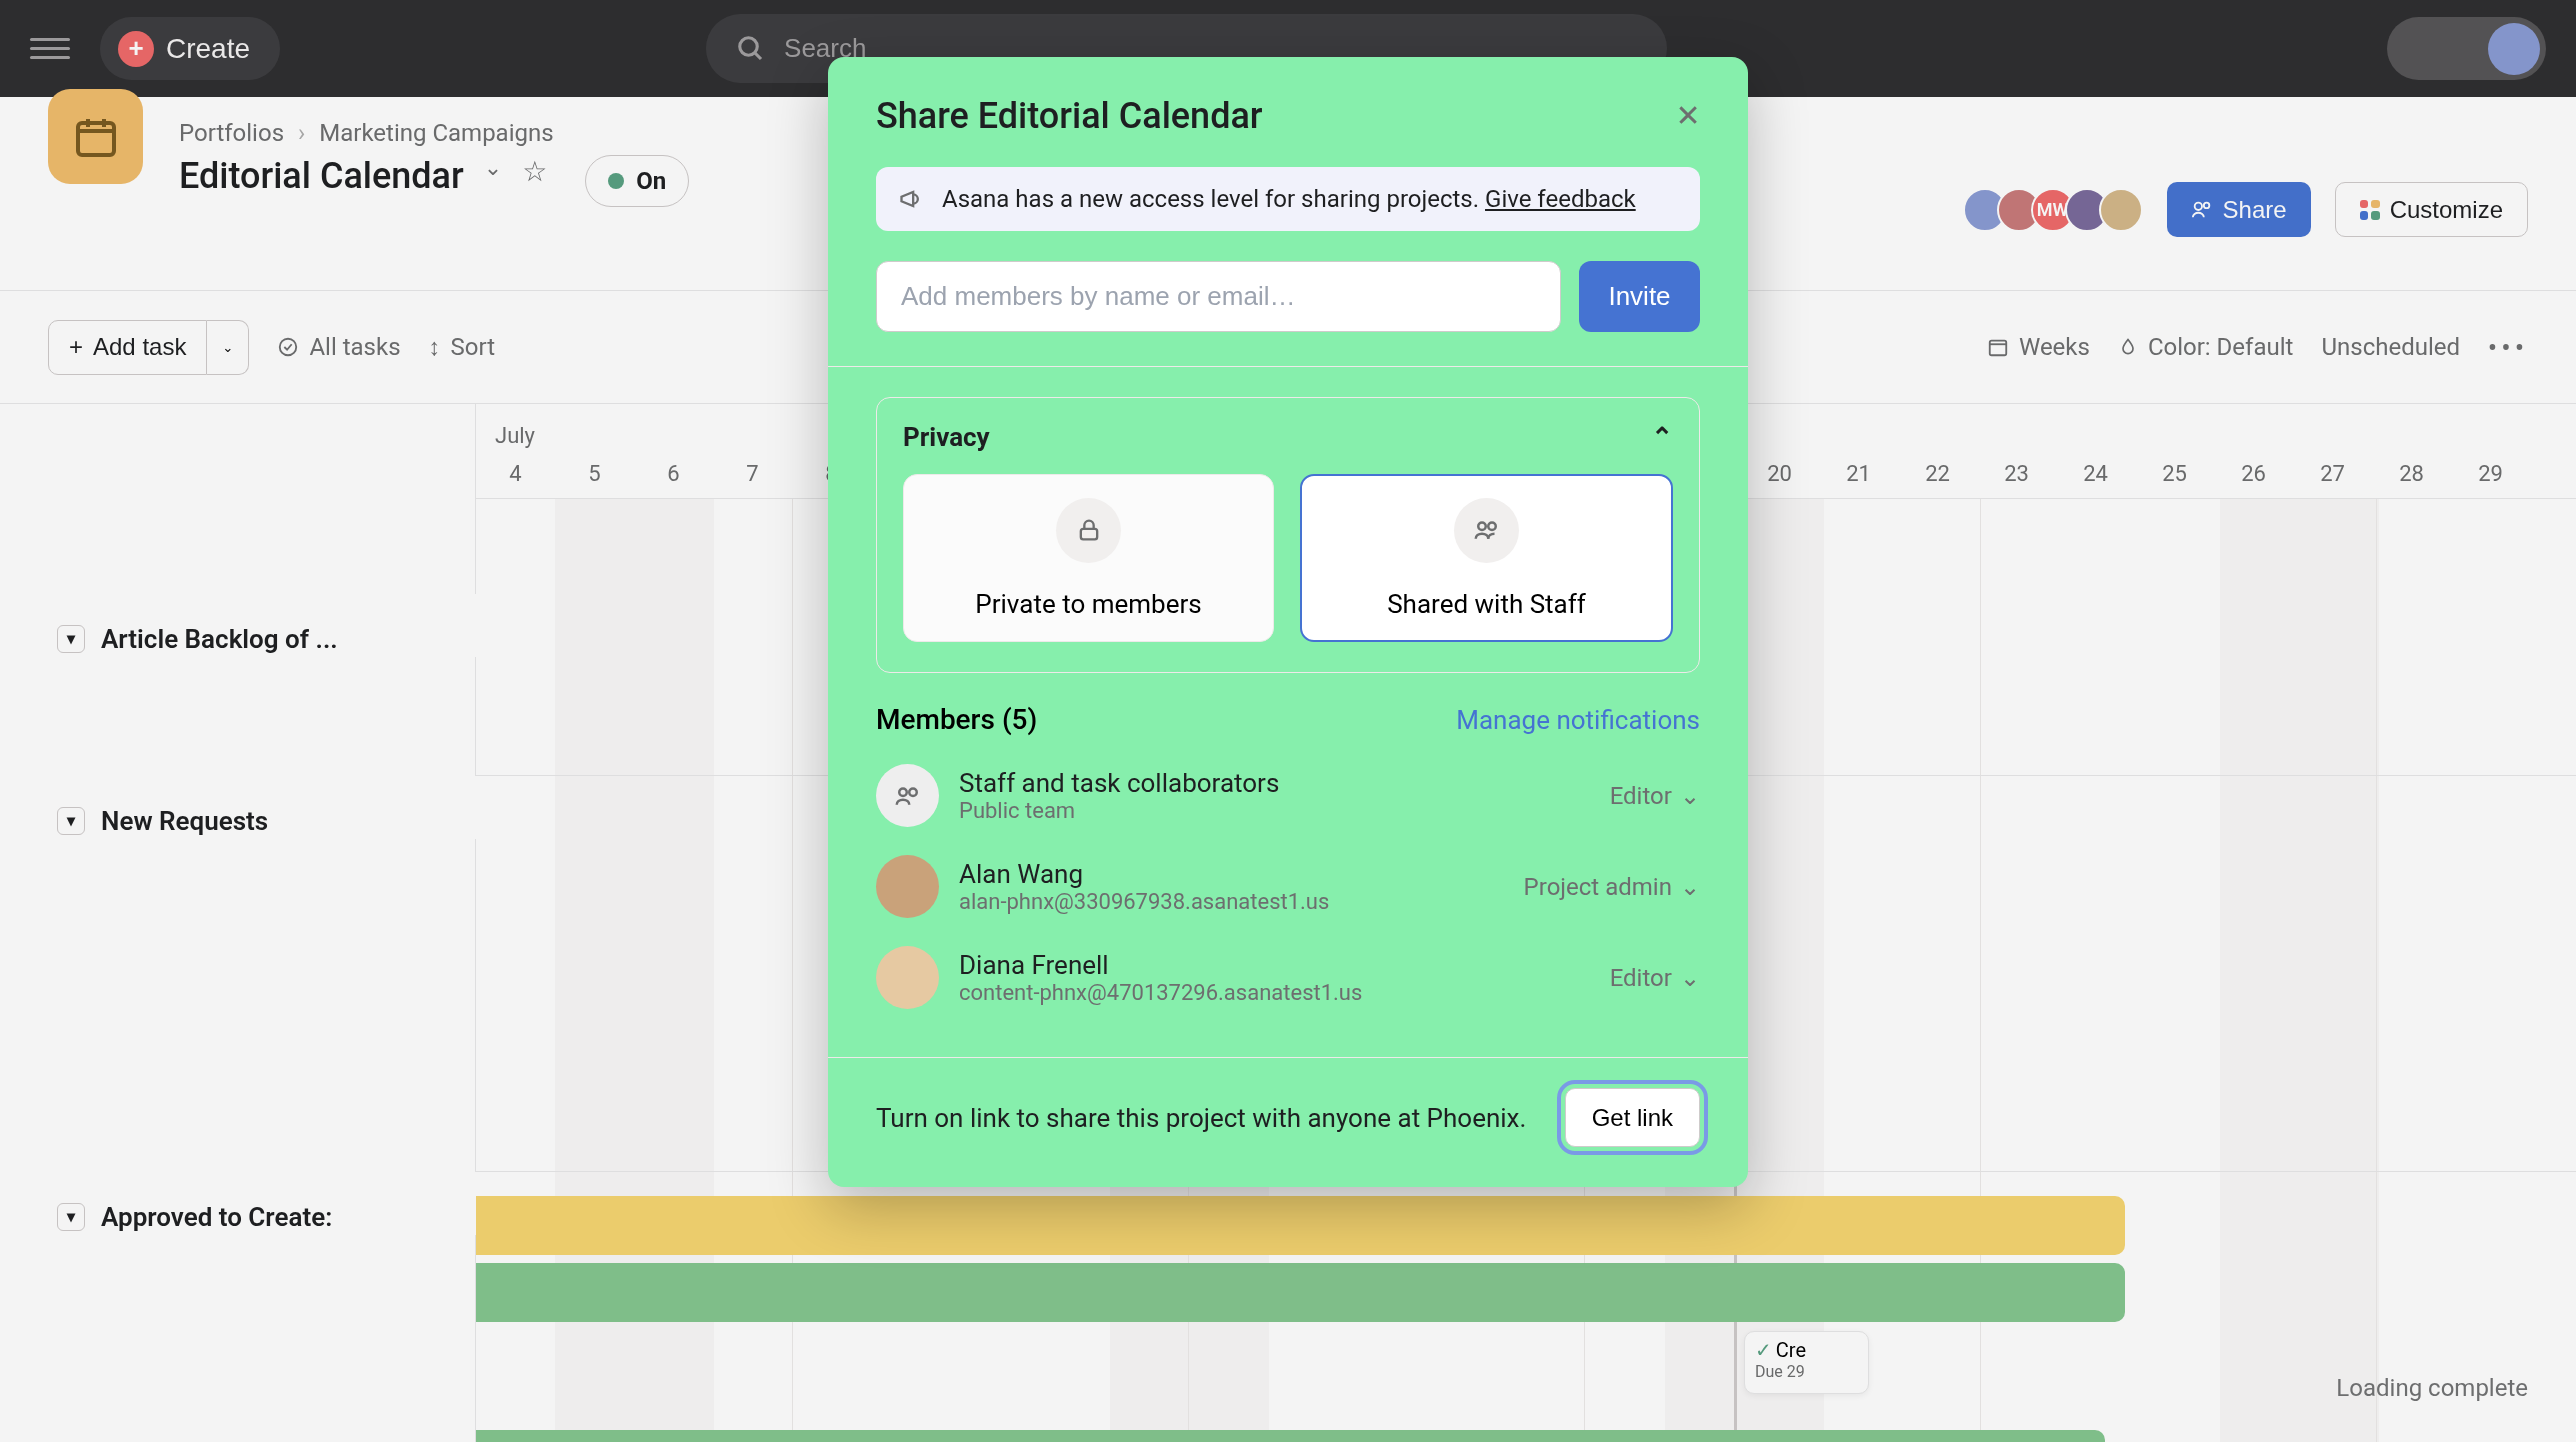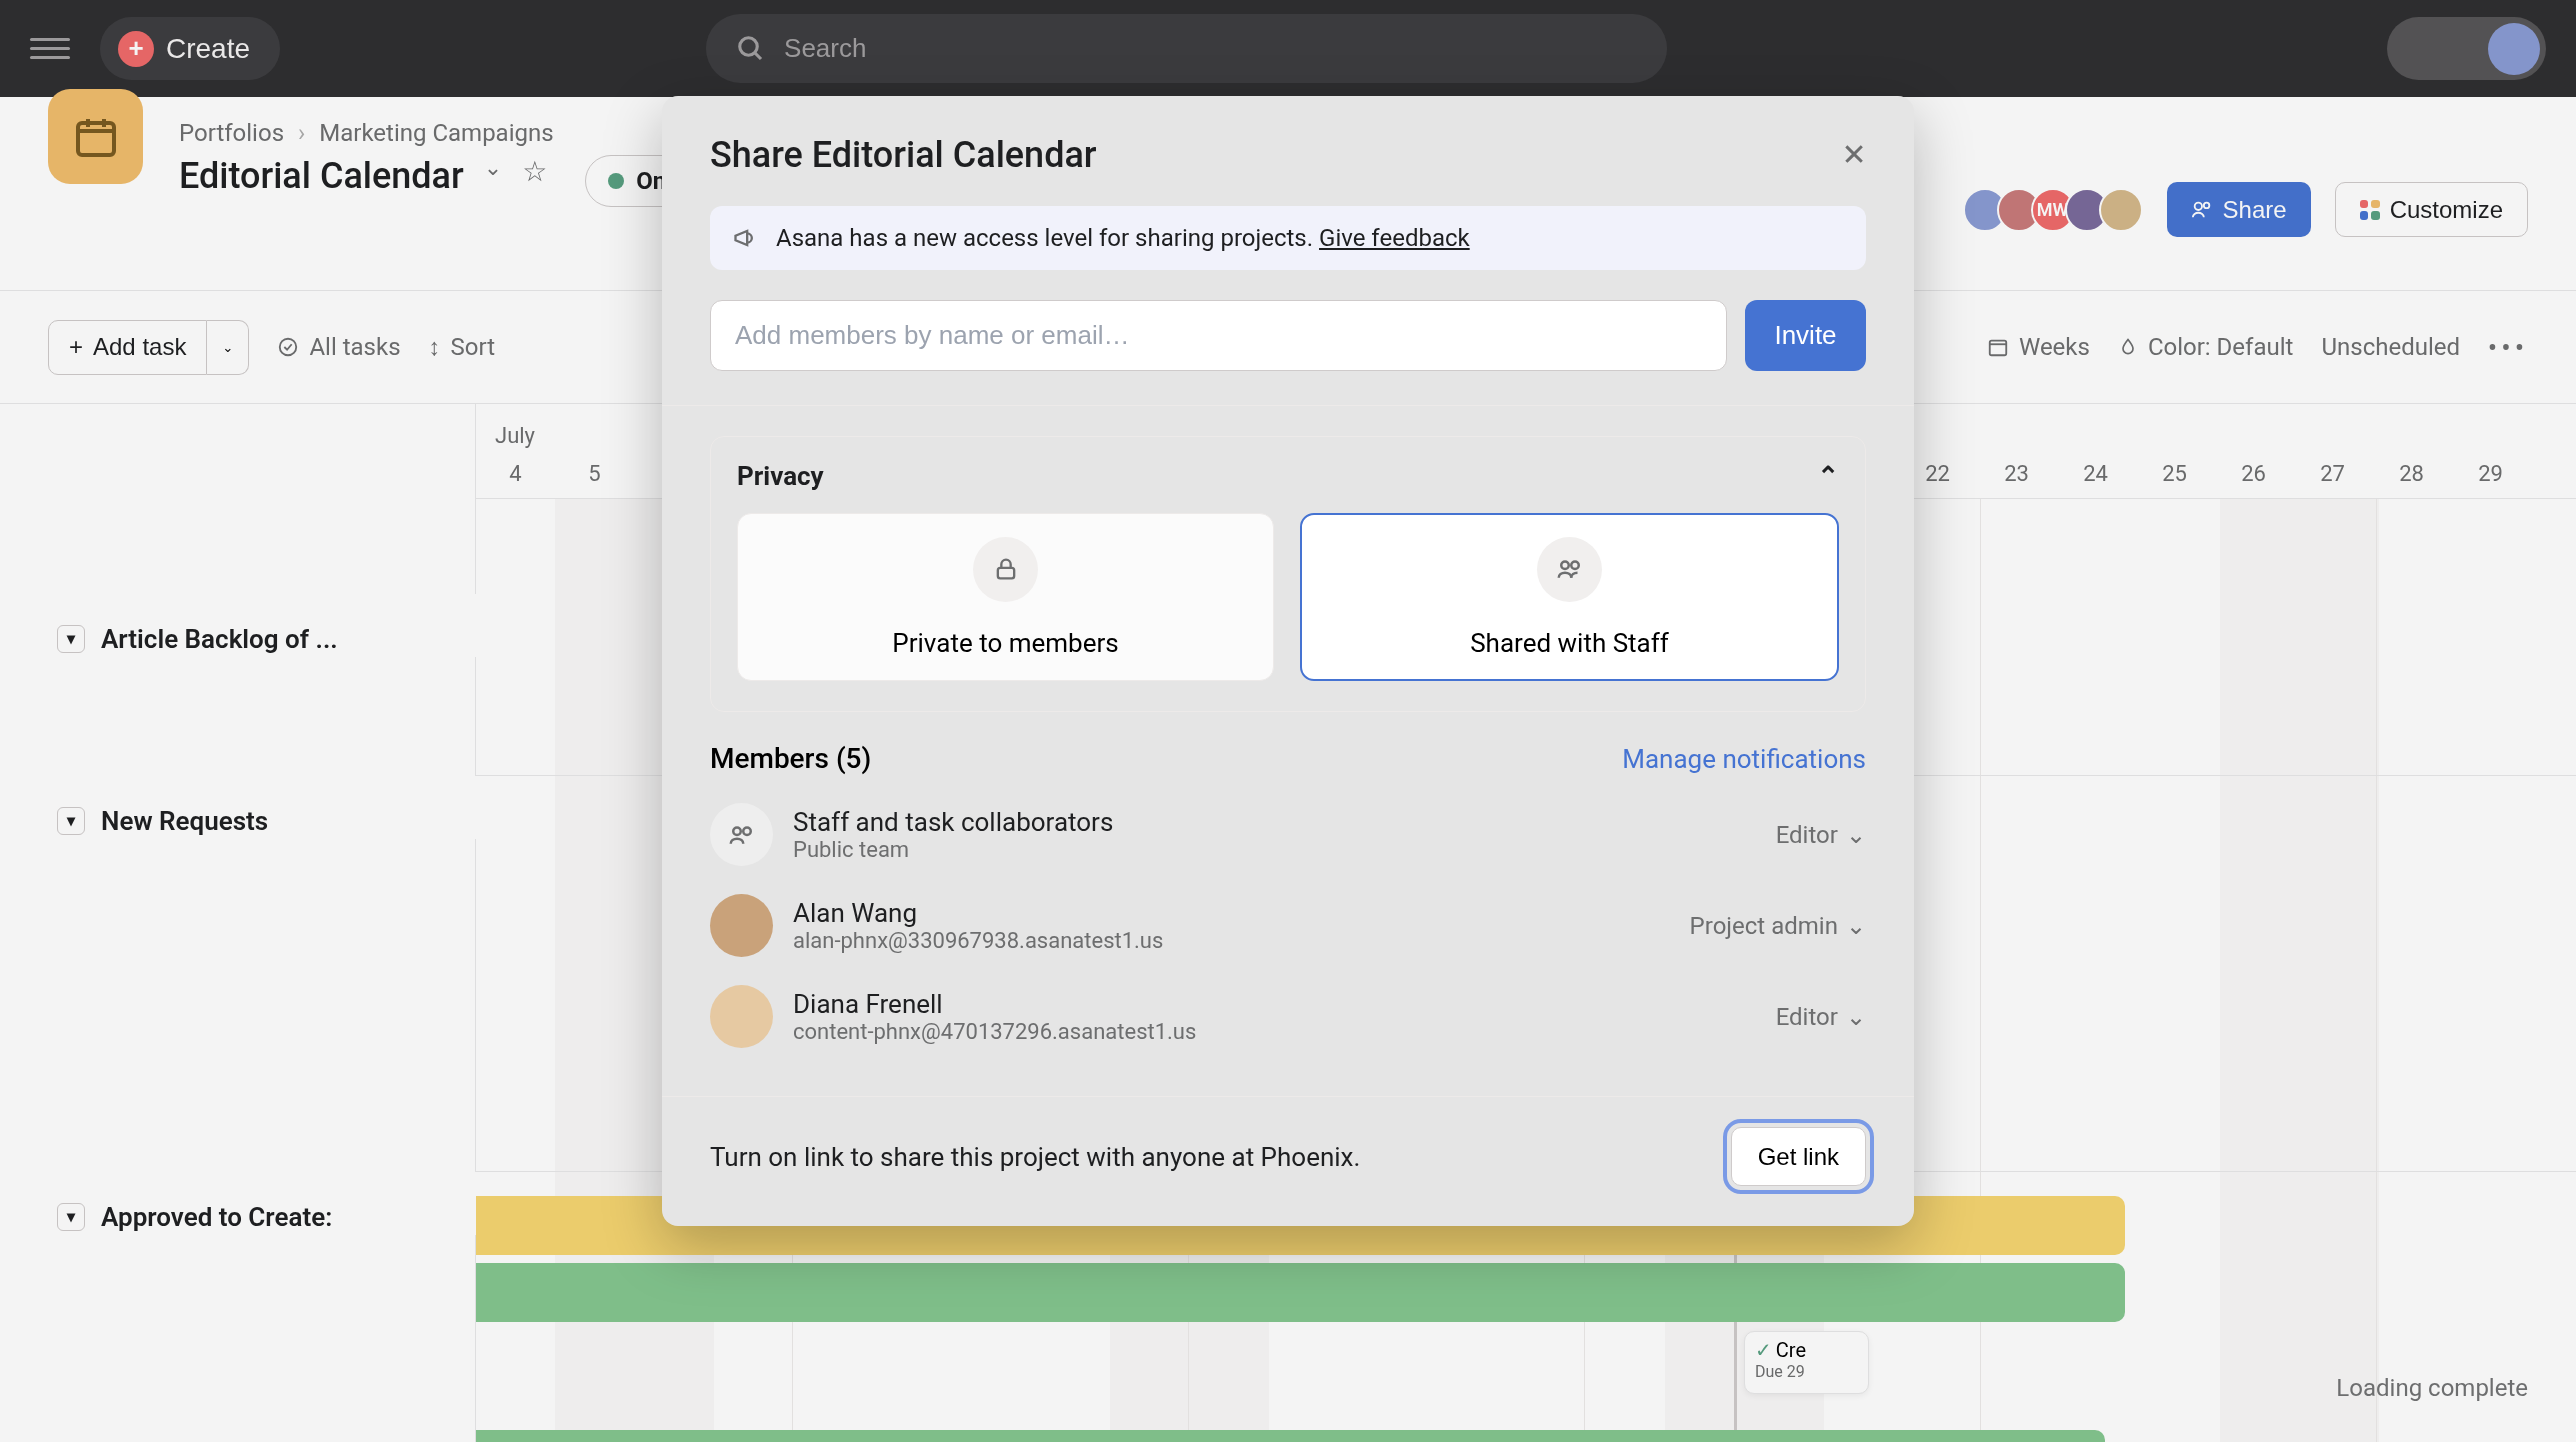--- a/index.html
+++ b/index.html
@@ -77,21 +77,21 @@
   .bar-green { background: #84c78f; color:#1e1f21;}
   .curve { position:absolute; border-right: 3px solid #cfcbcb; border-top: 3px solid #cfcbcb; border-radius: 0 24px 0 0; }
 
   
   .task-card { position:absolute; width:125px; height:63px; border:1px solid #e8e8e9; border-radius:10px; background:#fff; box-shadow:0 2px 6px rgba(0,0,0,.06); padding:6px 10px; font-size:20px; z-index:3;}
   .task-card .tc-due { color:#6d6e6f; font-size:16px;}
   .task-card .tc-check { color:#58a182; margin-right:4px;}
 
   
   .overlay { position: fixed; inset: 0; background: rgba(30,31,33,.05); z-index: 50; display: flex; justify-content: center; }
-  .modal { width: 1252px; background: #e5e5e5; border-radius: 16px; box-shadow: 0 20px 59px rgba(0,0,0,.25); margin-top: 96px; height: fit-content; overflow: hidden; }
+  .modal { width: 920px; background: #86efac; border-radius: 16px; box-shadow: 0 20px 59px rgba(0,0,0,.25); margin-top: 57px; height: fit-content; overflow: hidden; }
   .m-header { padding: 38px 48px 30px 48px; position: relative; }
   .m-title { font-size: 36px; font-weight: 500; color: #1e1f21; }
   .m-close { position: absolute; right: 40px; top: 38px; width: 40px; height: 40px; display:flex; align-items:center; justify-content:center; cursor:pointer; color:#6d6e6f; font-size:30px;}
   .m-banner { margin: 0 48px 30px 48px; background: #f1f2fb; border-radius: 12px; padding: 18px 22px; display:flex; align-items:center; gap:16px; font-size:24px; color:#1e1f21;}
   .m-banner a { color:#1e1f21; text-decoration: underline; cursor:pointer;}
   .m-section { padding: 0 48px 34px 48px; }
   .m-label { font-size: 28px; font-weight: 500; margin-bottom: 18px; color:#1e1f21;}
   .invite-row { display:flex; gap:18px; }
   .invite-input { flex:1; height:71px; border:1px solid #cfcbcb; border-radius:12px; padding:0 24px; font-size:26px; outline:none;}
   .invite-input::placeholder{ color:#9ca3af;}

